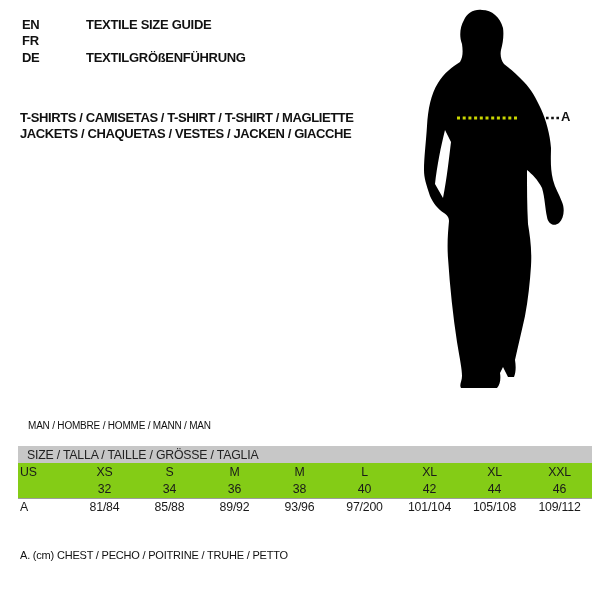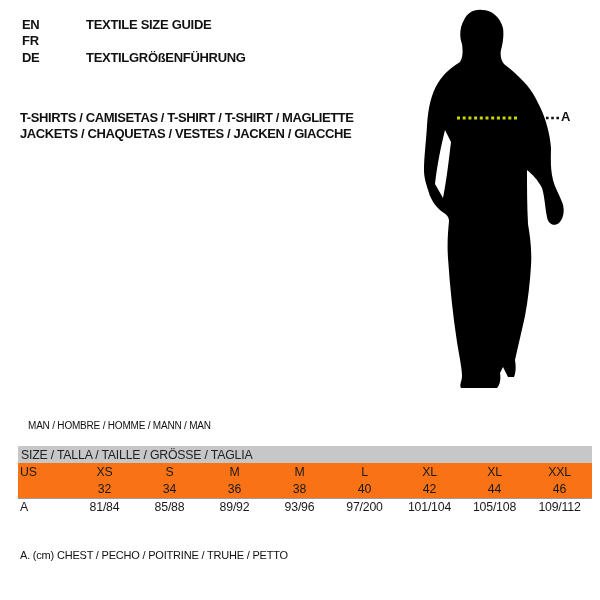--- a/index.html
+++ b/index.html
@@ -22,24 +22,24 @@
   .section-title{left:20px;top:420px;font-weight:normal;font-size:10px;letter-spacing:-0.2px;white-space:nowrap;margin-left:8px;}
   
   table.size-table{
     position:absolute;left:18px;top:446px;width:574px;
     border-collapse:collapse;table-layout:fixed;
     font-size:12.3px;letter-spacing:-0.2px;color:#1a1a1a;
   }
   table.size-table col.lblcol{width:54px;}
   table.size-table tr{height:17.7px;}
   table.size-table tr.hdr{height:17px;background:#c7c7c7;}
-  table.size-table tr.hdr td{text-align:left;padding-left:3px;font-size:12.3px;color:#222;}
+  table.size-table tr.hdr td{text-align:left;padding-left:9px;font-size:12.3px;color:#222;}
   table.size-table td{padding:0;text-align:center;vertical-align:middle;}
   table.size-table td.lbl{text-align:left;padding-left:2px;}
-  table.size-table tr.band{background:#f97316;margin-top:44px;}
+  table.size-table tr.band{background:#84cc16;margin-top:44px;}
   table.size-table tr.rowA td{border-top:1px solid #9c9c9c;}
   
   .footnote{left:20px;top:549px;font-weight:normal;font-size:11px;letter-spacing:-0.2px;white-space:nowrap;}
 </style>
 </head>
 <body>
 
 <div class="abs lang-list">
   <div class="lang-row">
     <span class="lang-code">EN</span>

